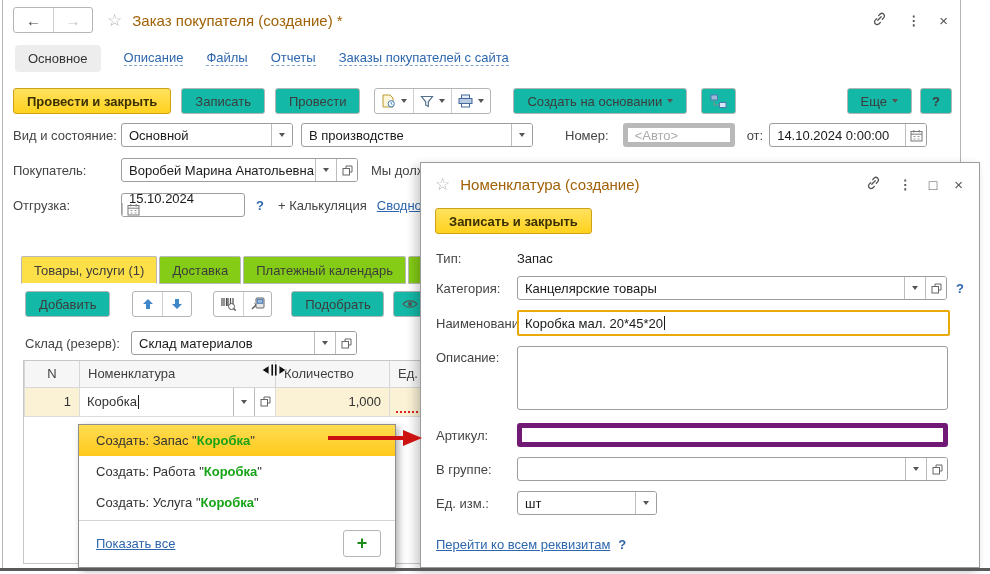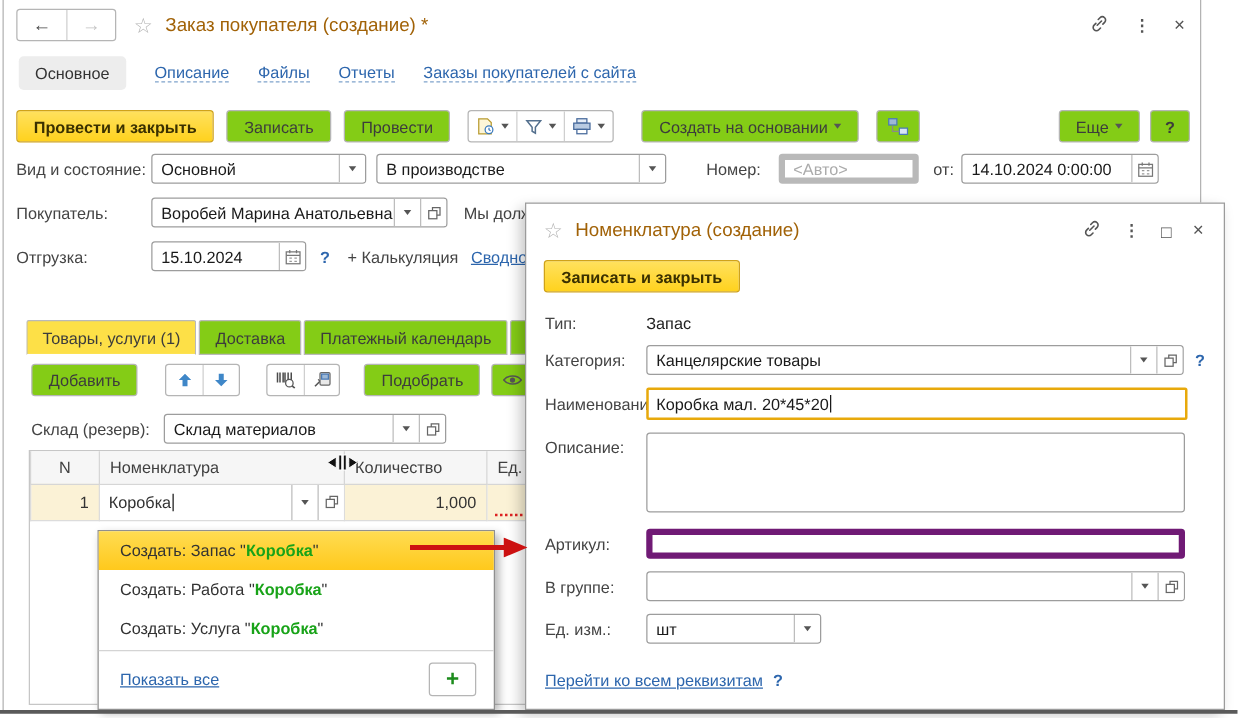--- a/index.html
+++ b/index.html
@@ -10,21 +10,21 @@
   .main-window { position:absolute; left:2px; top:0; width:959px; height:568px;
     background:#fff; border-left:1px solid #b3b3b3; border-right:1px solid #b3b3b3; }
   .popup-window { position:absolute; left:420px; top:162px; width:560px; height:406px;
     background:#fff; border:1px solid #9b9b9b; box-shadow:-4px 4px 10px rgba(0,0,0,.22);
     z-index:30; }
   .bottom-edge { position:absolute; left:0; top:568px; width:990px; height:3px;
     background:#5a5a5a; z-index:50; }
 
   
   .btn { display:inline-flex; align-items:center; justify-content:center; height:26px;
-    padding:0 13px; background:#84cc16; border:1px solid #b5b5b5; border-radius:3px;
+    padding:0 13px; background:#14b8a6; border:1px solid #b5b5b5; border-radius:3px;
     color:#3c3c3c; white-space:nowrap; cursor:default; }
   .btn-yellow { background:linear-gradient(#ffe15e,#ffd21e); border:1px solid #cfa21a;
     font-weight:bold; color:#3a3000; }
   .icon-group { display:inline-flex; height:26px; border:1px solid #b5b5b5; border-radius:3px;
     overflow:hidden; background:#fff; }
   .icon-cell { display:flex; align-items:center; justify-content:center; padding:0 6px;
     border-left:1px solid #cfcfcf; }
   .icon-cell:first-child { border-left:none; }
   .tri { width:0; height:0; border-left:3.5px solid transparent; border-right:3.5px solid transparent;
     border-top:4px solid #555; display:inline-block; margin-left:5px; }
@@ -228,21 +228,21 @@
             <rect x="1" y="3.5" width="6.5" height="6.5" fill="none" stroke="#666"></rect>
             <path d="M4 3.5 V1 H10 V7 H7.5" fill="none" stroke="#666"></path>
           </svg>
       </span>
     </span>
     <span style="margin-left:13px; color:#444; white-space:nowrap;">Мы долж</span>
   </div>
 
   <div class="row" style="left:10px; top:192px; height:26px;">
     <span class="flabel" style="width:108px;">Отгрузка:</span>
-    <span class="combo" style="width:124px;">
+    <span class="combo" style="width:124px;flex-direction:column;">
       <span class="val">15.10.2024</span>
       <span class="cbtn">
         <svg width="13" height="13" viewBox="0 0 13 13">
             <rect x="1" y="2.5" width="11" height="9.5" fill="none" stroke="#777"></rect>
             <path d="M1 5.2 H12" stroke="#777"></path>
             <path d="M3.8 1 V3.5 M9.2 1 V3.5" stroke="#777"></path>
             <path d="M3.5 7.5 h2 M7.5 7.5 h2 M3.5 10 h2 M7.5 10 h2" stroke="#999"></path>
           </svg>
       </span>
     </span>

